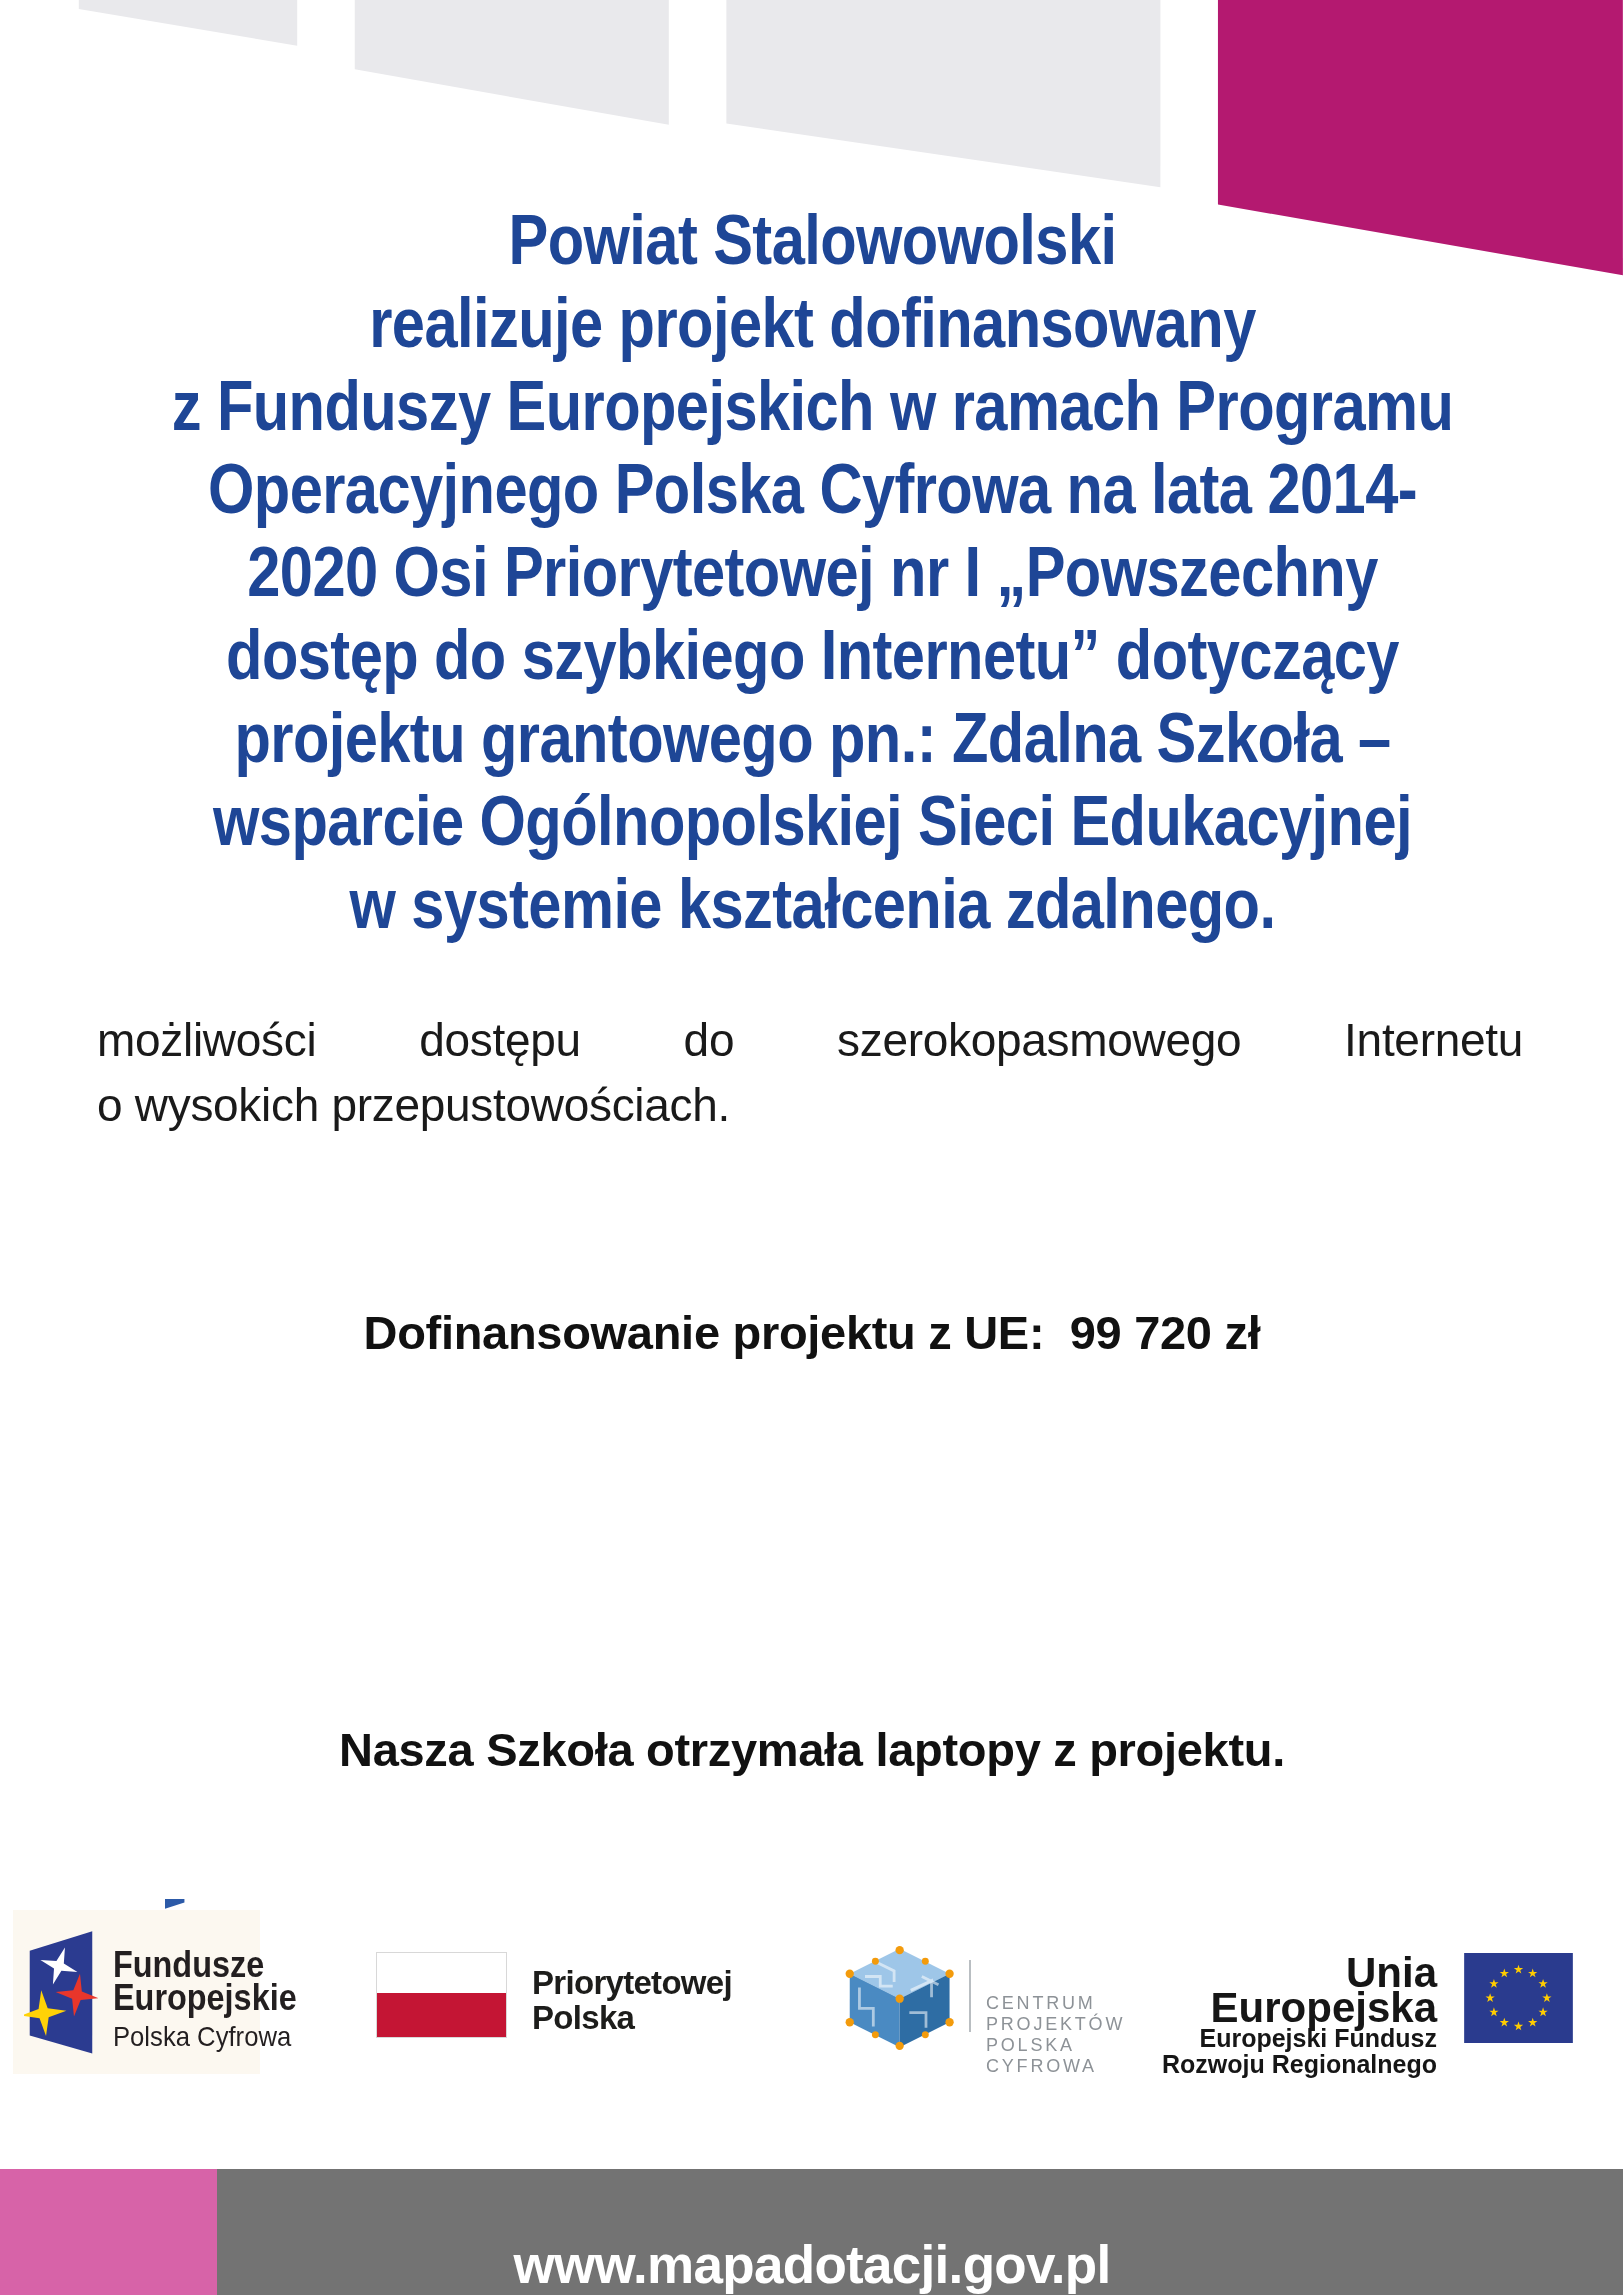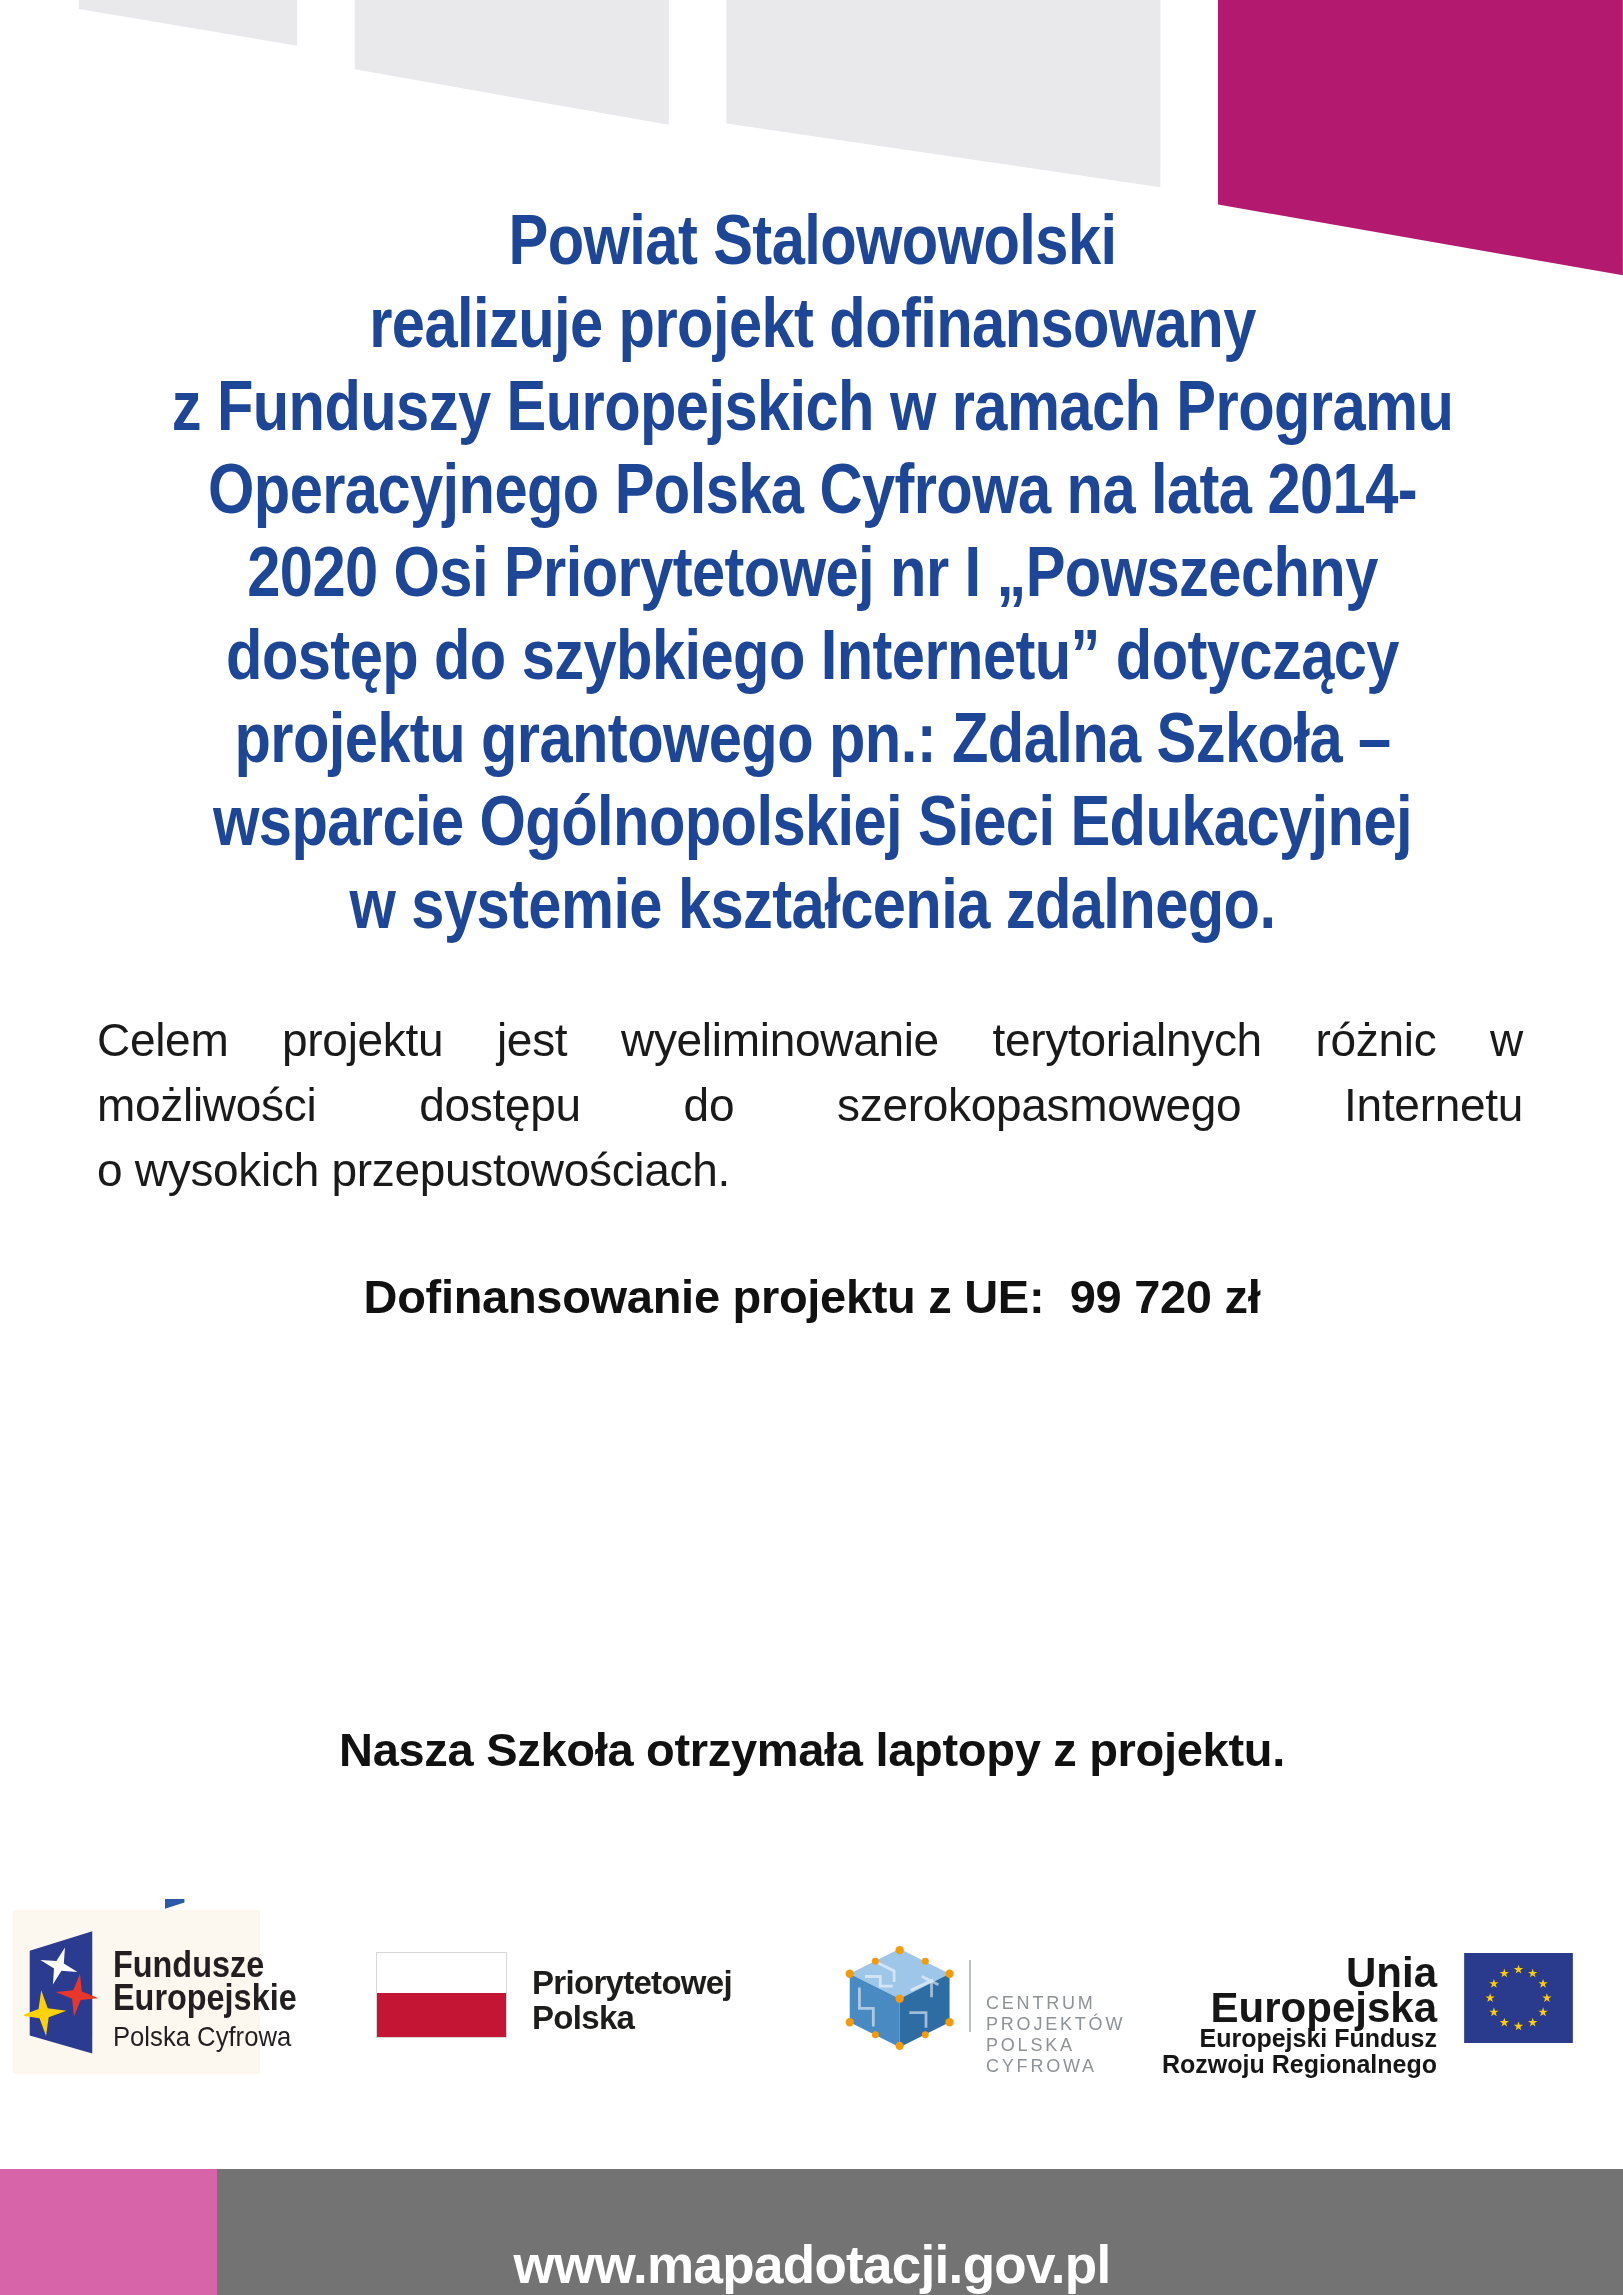--- a/index.html
+++ b/index.html
@@ -97,26 +97,25 @@
     <div>z Funduszy Europejskich w ramach Programu</div>
     <div>Operacyjnego Polska Cyfrowa na lata 2014-</div>
     <div>2020 Osi Priorytetowej nr I „Powszechny</div>
     <div>dostęp do szybkiego Internetu” dotyczący</div>
     <div>projektu grantowego pn.: Zdalna Szkoła –</div>
     <div>wsparcie Ogólnopolskiej Sieci Edukacyjnej</div>
     <div>w systemie kształcenia zdalnego.</div>
   </div>
 
   <div class="bodyblock" style="top:1008px;">
-    <div class="jline">Celem projektu jest wyeliminowanie terytorialnych różnic w</div>
     <div class="jline">możliwości dostępu do szerokopasmowego Internetu</div>
     <div class="lline">o wysokich przepustowościach.</div>
   </div>
 
-  <div class="centerbold" style="top:1264px;">Dofinansowanie projektu z UE:  99 720 zł</div>
+  <div class="centerbold" style="top:1300px;">Dofinansowanie projektu z UE:  99 720 zł</div>
 
 
   <div class="centerbold" style="top:1717px;">Nasza Szkoła otrzymała laptopy z projektu.</div>
 
   <div class="abs cream-panel" style="left:13px;top:1910px;width:247px;height:164px;"></div>
 
   <svg class="abs" style="left:165px;top:1899px;" width="23.6" height="12.5" viewBox="0 0 34 18">
     <polygon points="0,0 28,0 28,5 0,14" fill="#2c5aa8"></polygon>
   </svg>
 

